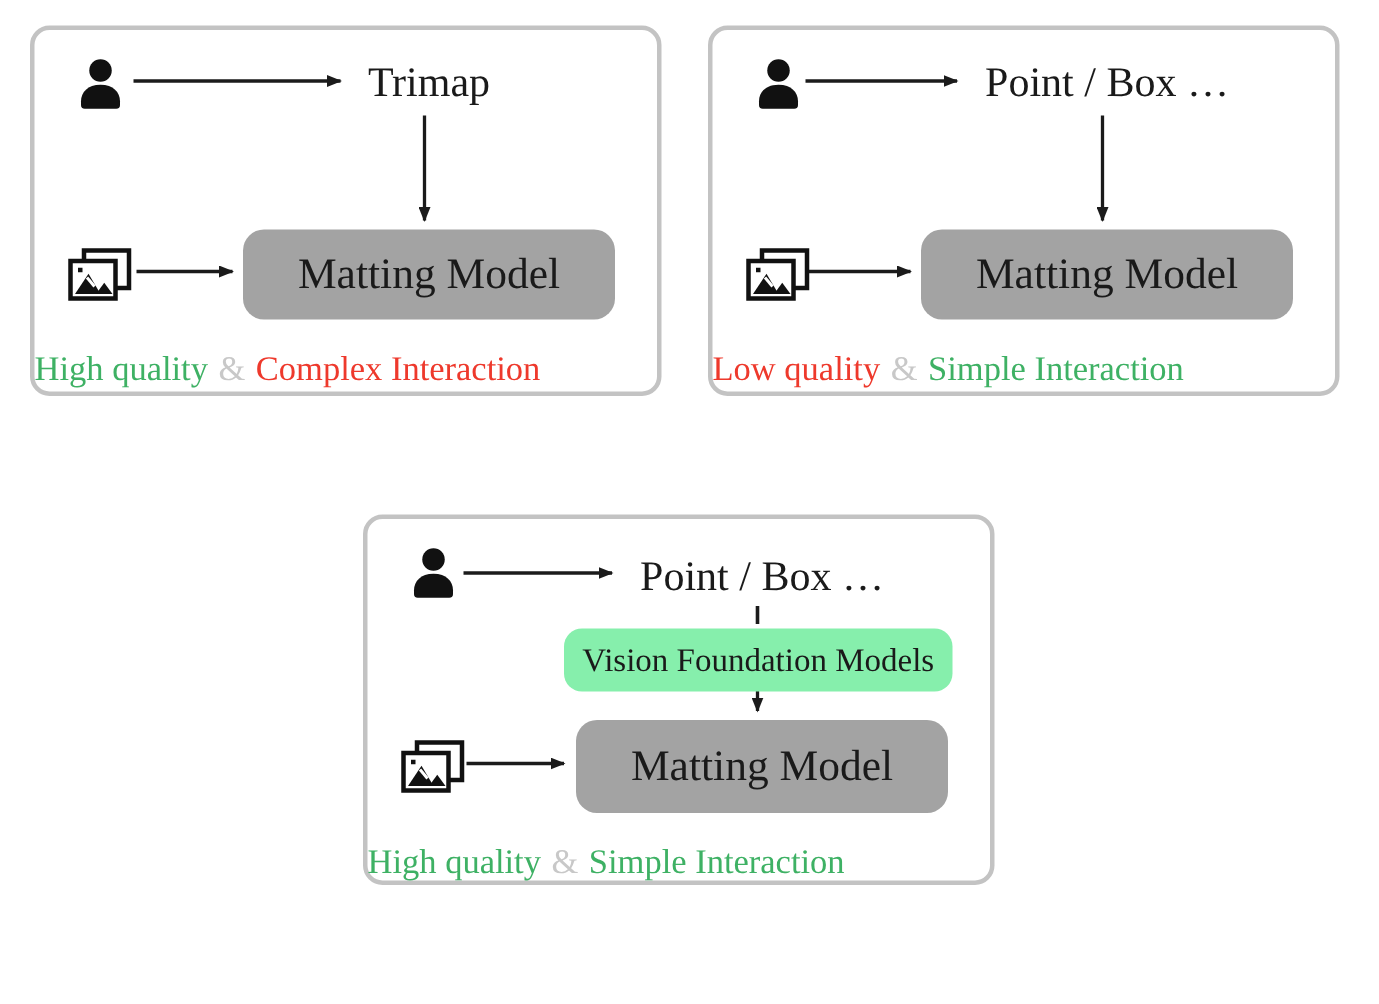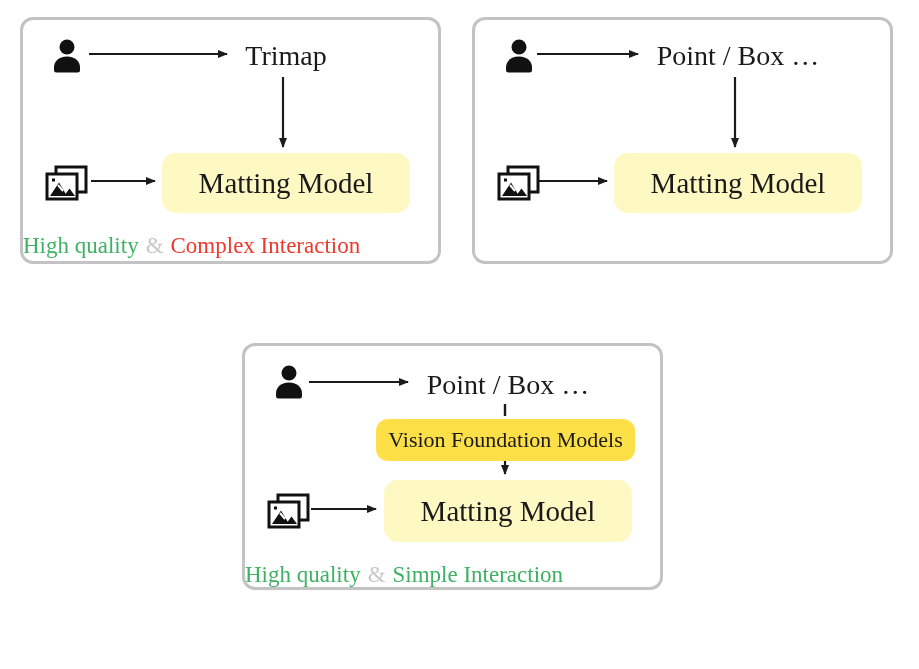--- a/index.html
+++ b/index.html
@@ -22,29 +22,29 @@
   #panel-ours .images-icon{top:147px;}
 
   .input-label{
     position:absolute;left:139px;top:18px;width:248px;
     text-align:center;font-size:28px;line-height:36px;white-space:nowrap;
   }
   #panel-ours .input-label{top:21px;}
 
   .model-box{
     position:absolute;left:139px;top:133px;width:248px;height:60px;
-    background:#fef9c3;border-radius:14px;
+    background:#a3a3a3;border-radius:14px;
     display:flex;align-items:center;justify-content:center;
     font-size:29px;white-space:nowrap;
   }
   #panel-ours .model-box{top:134px;height:62px;}
 
   .vfm-box{
     position:absolute;left:131px;top:73px;width:259px;height:42px;
-    background:#fde047;border-radius:12px;
+    background:#86efac;border-radius:12px;
     display:flex;align-items:center;justify-content:center;
     font-size:22px;white-space:nowrap;
   }
 
   .quality-line{
     position:absolute;left:0;top:211px;width:100%;
     font-size:23px;line-height:30px;white-space:nowrap;
   }
   #panel-ours .quality-line{top:214px;}
   .q-green{color:#3eb164;}
@@ -126,20 +126,23 @@
 
     <svg class="images-icon" viewBox="0 0 44 38">
       <rect x="11" y="2" width="30" height="25" fill="#fff" stroke="#111" stroke-width="3"></rect>
       <rect x="2" y="9" width="30" height="25" fill="#fff" stroke="#111" stroke-width="3"></rect>
       <rect x="7" y="13.5" width="3" height="3" fill="#111"></rect>
       <path d="M5,31 L14,17.5 L22,31 Z" fill="#111"></path>
       <path d="M19,31 L24.5,23.5 L30,31 Z" fill="#111"></path>
       <line x1="13" y1="20" x2="18" y2="26" stroke="#fff" stroke-width="2"></line>
     </svg>
 
+    <div class="quality-line">
+      <span class="q-red">Low quality</span><span class="q-amp">&amp;</span><span class="q-green">Simple Interaction</span>
+    </div>
 
   </div>
 
   <div class="panel" id="panel-ours">
     <svg class="flow-svg" viewBox="0 0 415 295">
       <defs>
         <marker id="ah3" markerWidth="10" markerHeight="8" refX="9" refY="4" orient="auto" markerUnits="userSpaceOnUse">
           <path d="M0,0 L10,4 L0,8 Z" fill="#1b1b1b"></path>
         </marker>
       </defs>

